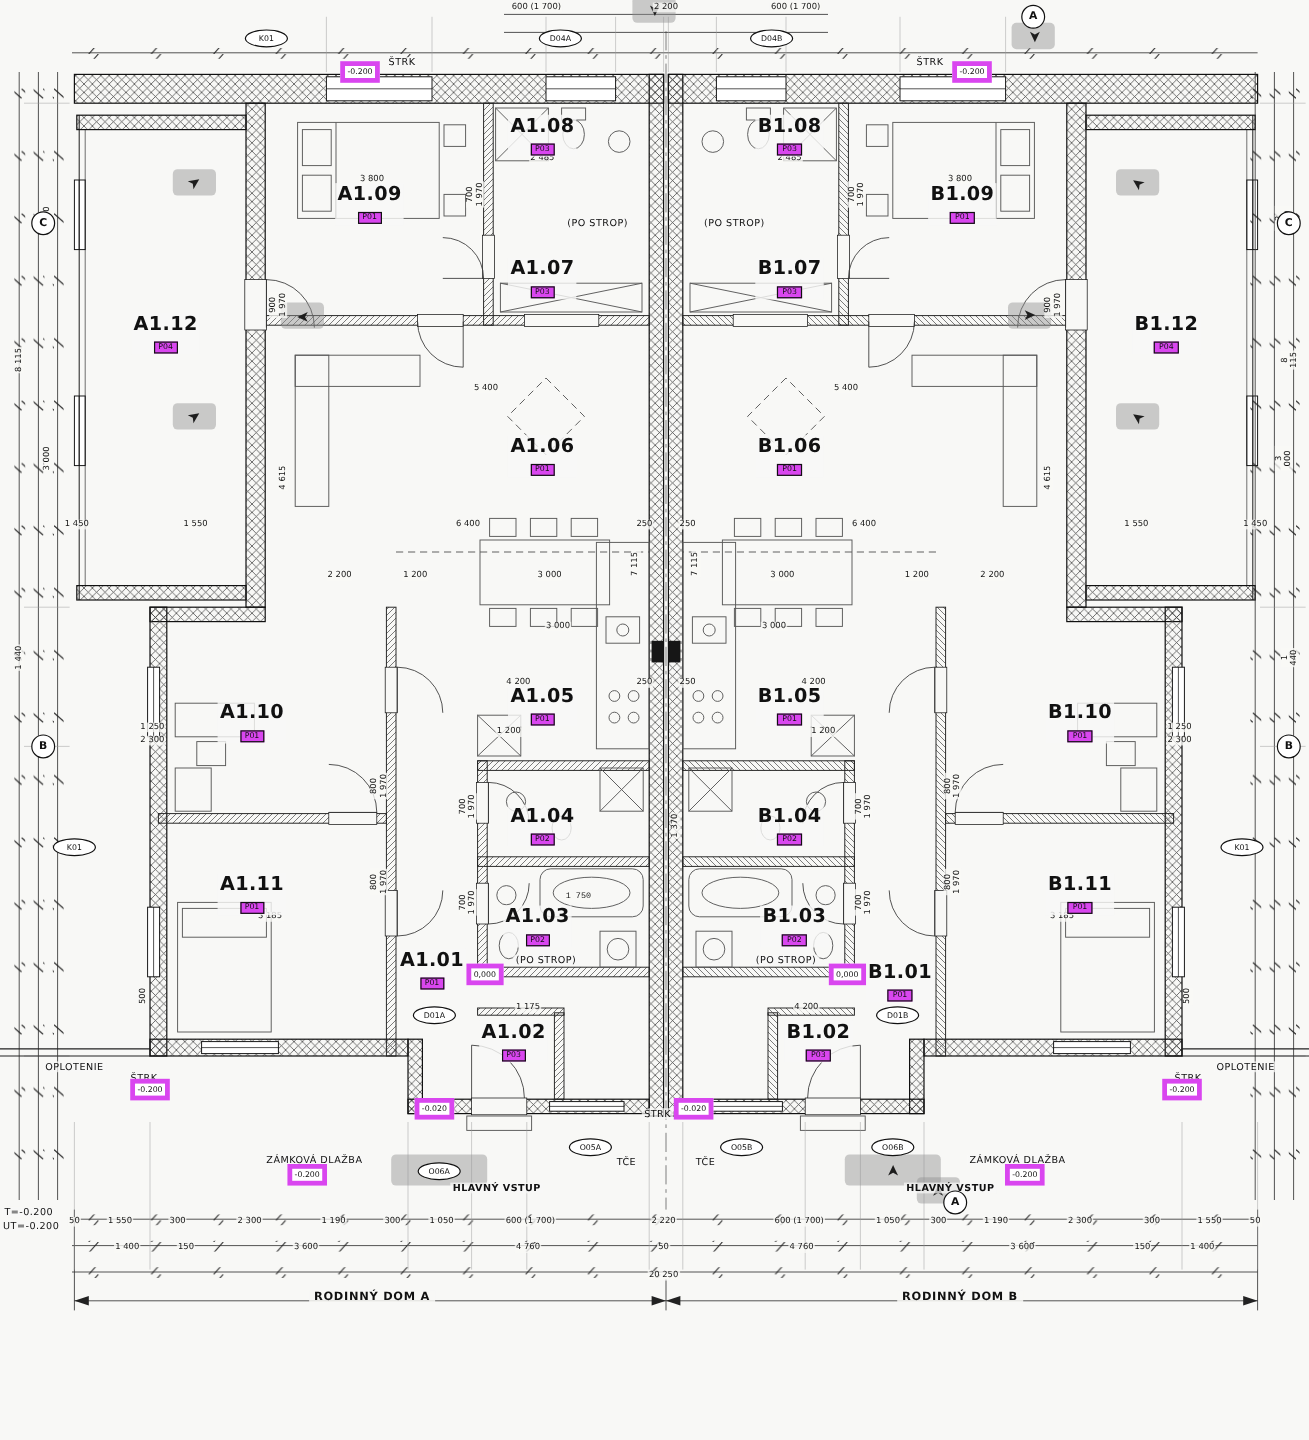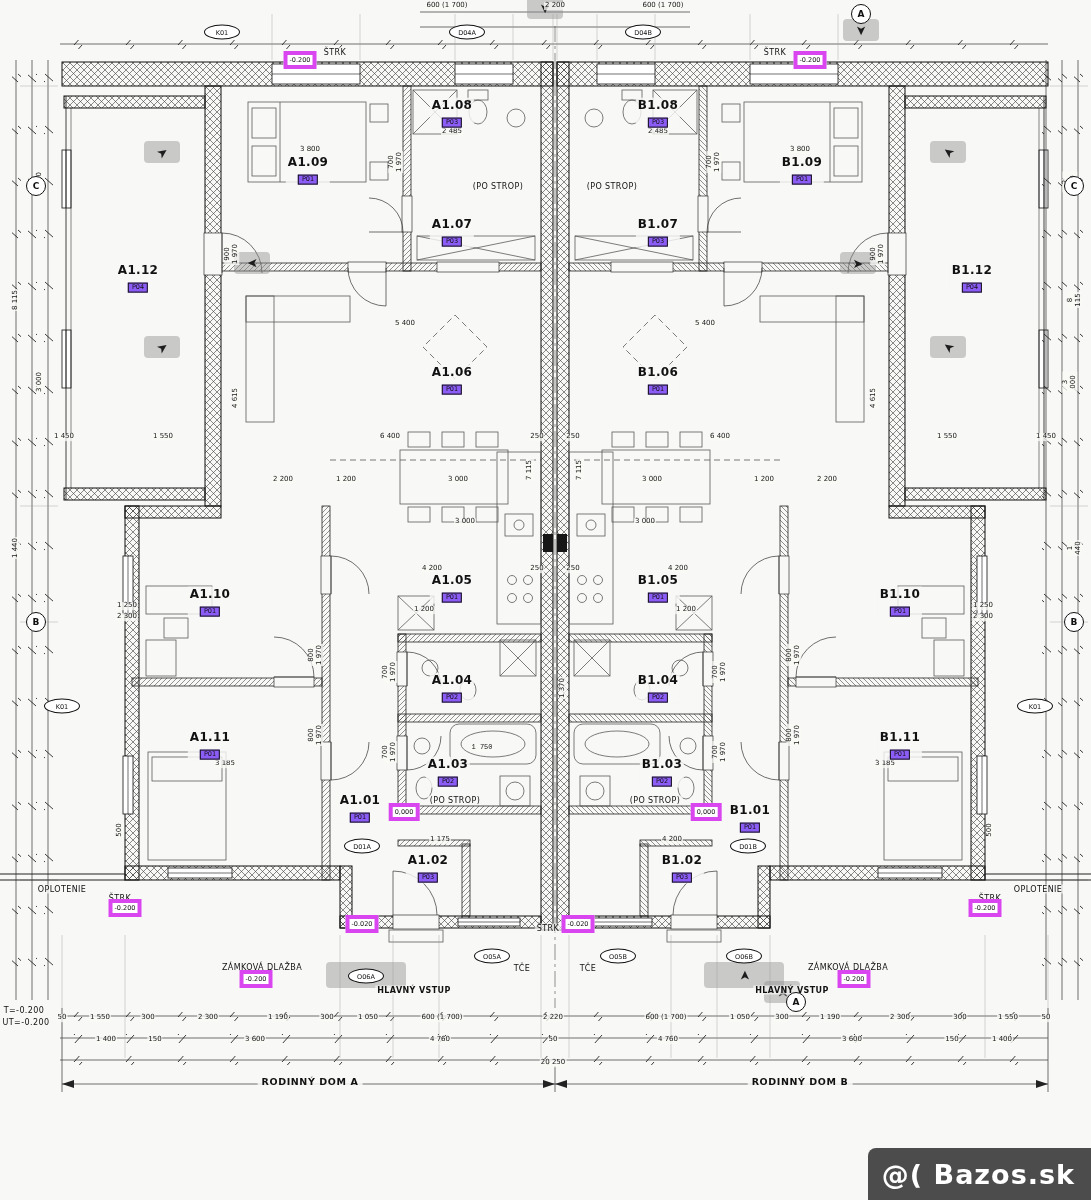--- a/index.html
+++ b/index.html
@@ -1,22 +1,22 @@
 <!DOCTYPE html>
 <html><head>
 <meta charset="utf-8">
 <style>
   html,body{margin:0;padding:0;background:#dcdcda;}
   .sheet{position:relative;width:1091px;height:1200px;background:#f8f8f6;
          font-family:"DejaVu Sans",sans-serif;color:#111;overflow:hidden;}
   .sheet > svg{position:absolute;left:0;top:0;}
   .room,.dim,.annot,.marker,.patch,.house-title,.wm-abs{position:absolute;transform:translate(-50%,-50%);}
   .room{text-align:center;line-height:1;background:rgba(248,248,246,.82);padding:1px 2px;z-index:4;}
-  .rid{font-size:12px;font-weight:700;letter-spacing:.3px;white-space:nowrap;}
-  .rtag{display:inline-block;border:1px solid #111;font-size:6.5px;line-height:1.2;padding:0 3px;margin-top:1px;background:#8b5cf6;}
+  .rid{font-size:16px;font-weight:700;letter-spacing:.3px;white-space:nowrap;}
+  .rtag{display:inline-block;border:1px solid #111;font-size:6.5px;line-height:1.2;padding:0 3px;margin-top:1px;background:#d946ef;}
   .dim{font-size:7px;line-height:1.1;white-space:pre-line;text-align:center;color:#161616;
        background:rgba(248,248,246,.78);padding:0 1px;z-index:3;}
   .annot{font-size:8px;letter-spacing:.4px;white-space:nowrap;background:rgba(248,248,246,.72);padding:0 2px;z-index:4;}
   .annot.b{font-weight:700;margin-left:48px;}
   .marker{display:flex;align-items:center;justify-content:center;background:#fff;z-index:5;white-space:nowrap;}
   .marker.circle{width:18px;height:18px;border:1.4px solid #111;border-radius:50%;font-size:9px;font-weight:700;}
   .marker.ellipse{min-width:30px;height:13px;border:1px solid #111;border-radius:50% / 50%;font-size:6.5px;padding:0 2px;}
   .marker.box{border:4px solid #d946ef;padding:0 2px;font-size:6.5px;height:10px;}
   .patch{background:rgba(145,145,145,.45);border-radius:4px;display:flex;align-items:center;justify-content:center;z-index:2;}
   .patch span{font-size:13px;color:#1d1d1d;line-height:1;}
@@ -271,23 +271,20 @@
     <line x1="0" y1="874" x2="125" y2="874"></line>
         <line x1="0" y1="880" x2="125" y2="880"></line>
     <line x1="985" y1="874" x2="1091" y2="874"></line>
         <line x1="985" y1="880" x2="1091" y2="880"></line>
   </g>
 </svg>
 
 <div class="house-title" style="left:310px;top:1081px">RODINNÝ DOM A</div>
 <div class="house-title" style="left:800px;top:1081px">RODINNÝ DOM B</div>
 
-<div class="watermark">
-  <span>@( Bazos.sk</span>
-</div>
 
 <div class="room" style="left: 452px; top: 113px;"><div class="rid">A1.08</div><div class="rtag">P03</div></div>
     <div class="room" style="left: 308px; top: 170px;"><div class="rid">A1.09</div><div class="rtag">P01</div></div>
     <div class="room" style="left: 452px; top: 232px;"><div class="rid">A1.07</div><div class="rtag">P03</div></div>
     <div class="room" style="left: 138px; top: 278px;"><div class="rid">A1.12</div><div class="rtag">P04</div></div>
     <div class="room" style="left: 452px; top: 380px;"><div class="rid">A1.06</div><div class="rtag">P01</div></div>
     <div class="room" style="left: 452px; top: 588px;"><div class="rid">A1.05</div><div class="rtag">P01</div></div>
     <div class="room" style="left: 210px; top: 602px;"><div class="rid">A1.10</div><div class="rtag">P01</div></div>
     <div class="room" style="left: 452px; top: 688px;"><div class="rid">A1.04</div><div class="rtag">P02</div></div>
     <div class="room" style="left: 210px; top: 745px;"><div class="rid">A1.11</div><div class="rtag">P01</div></div>

